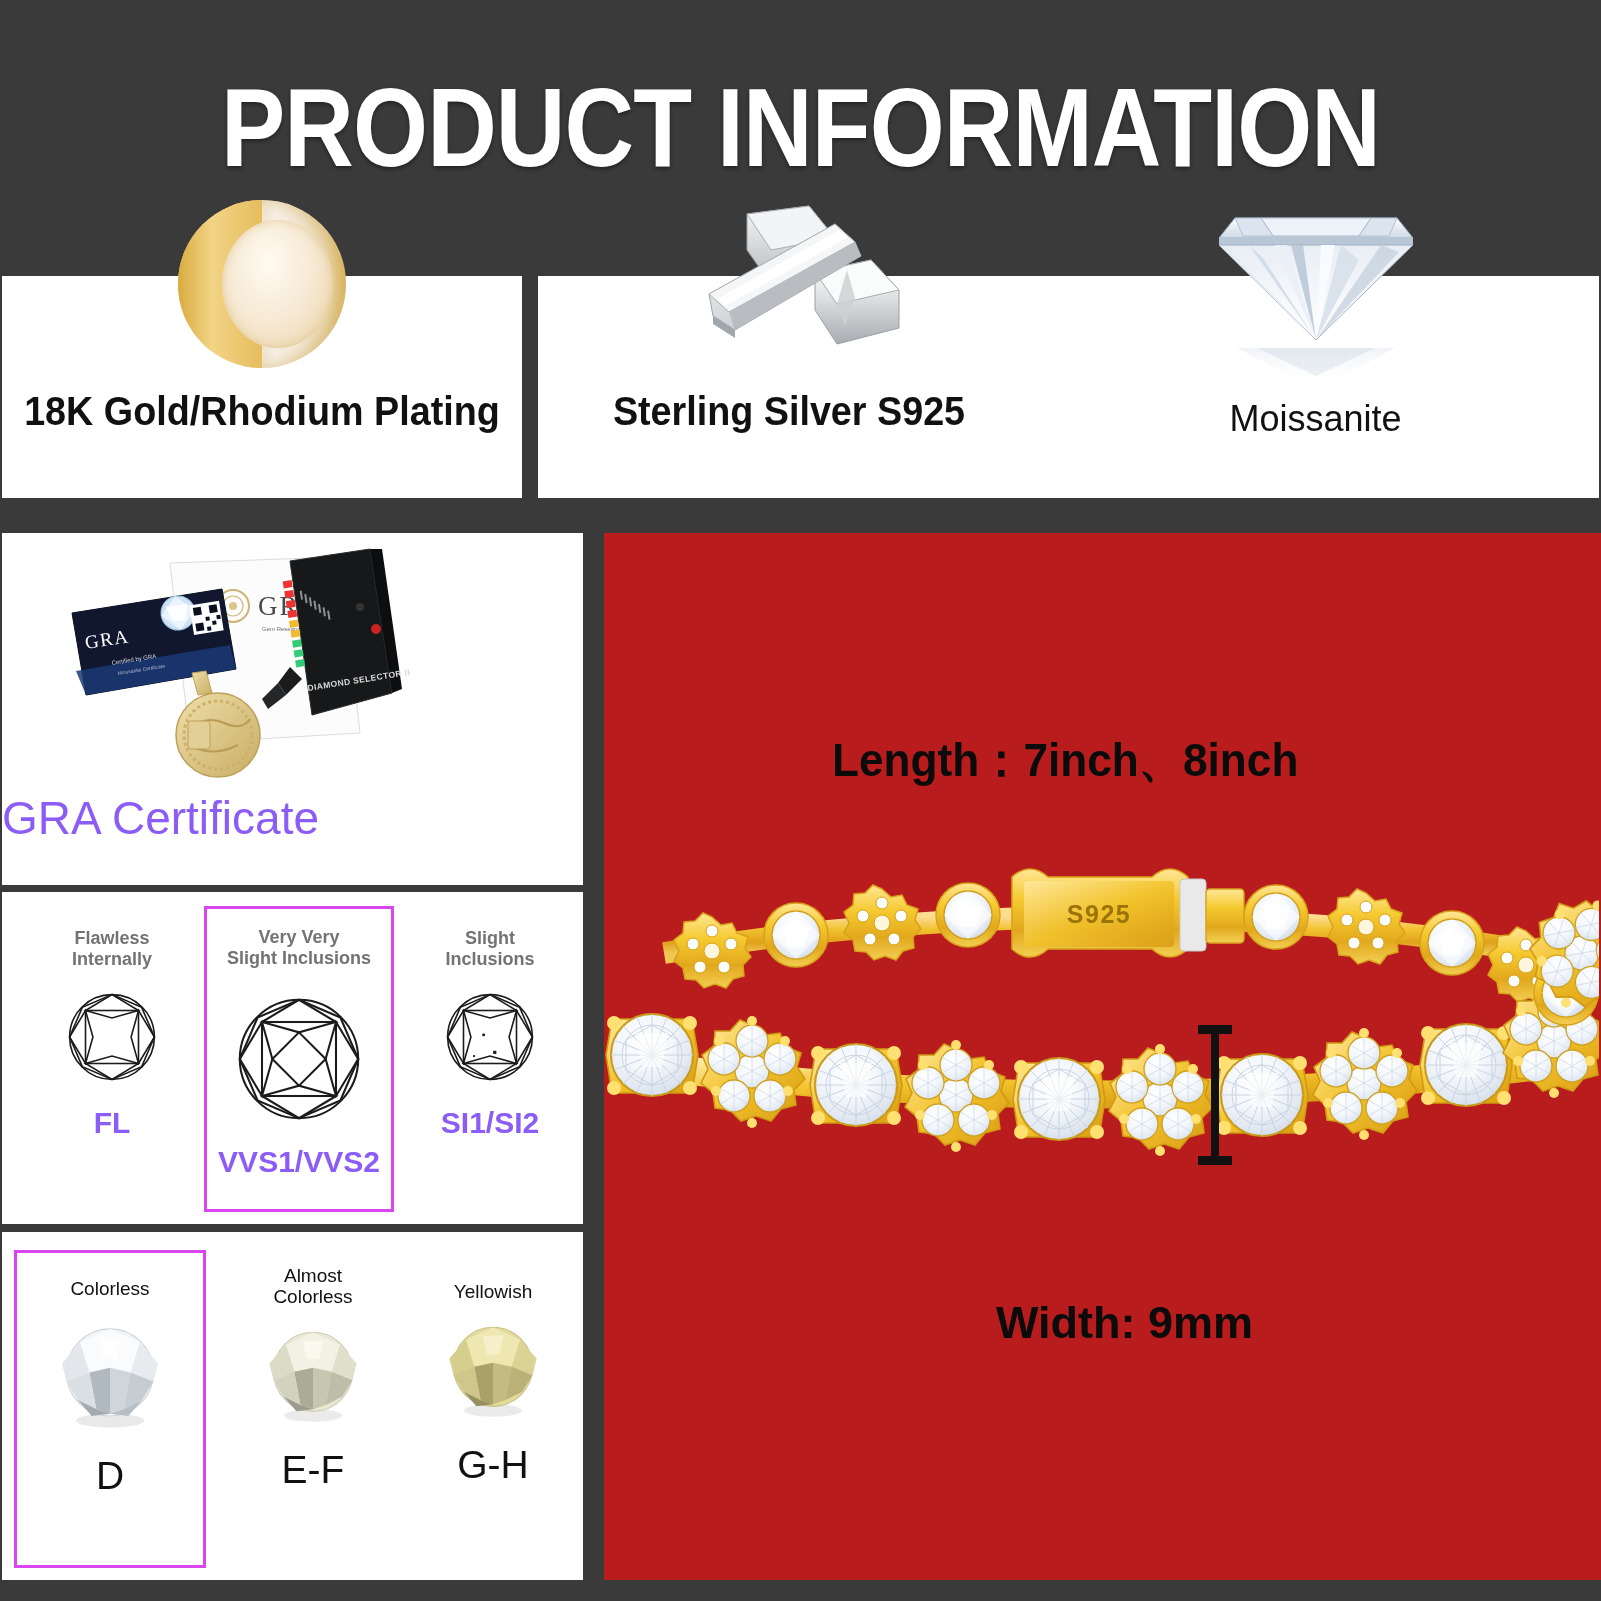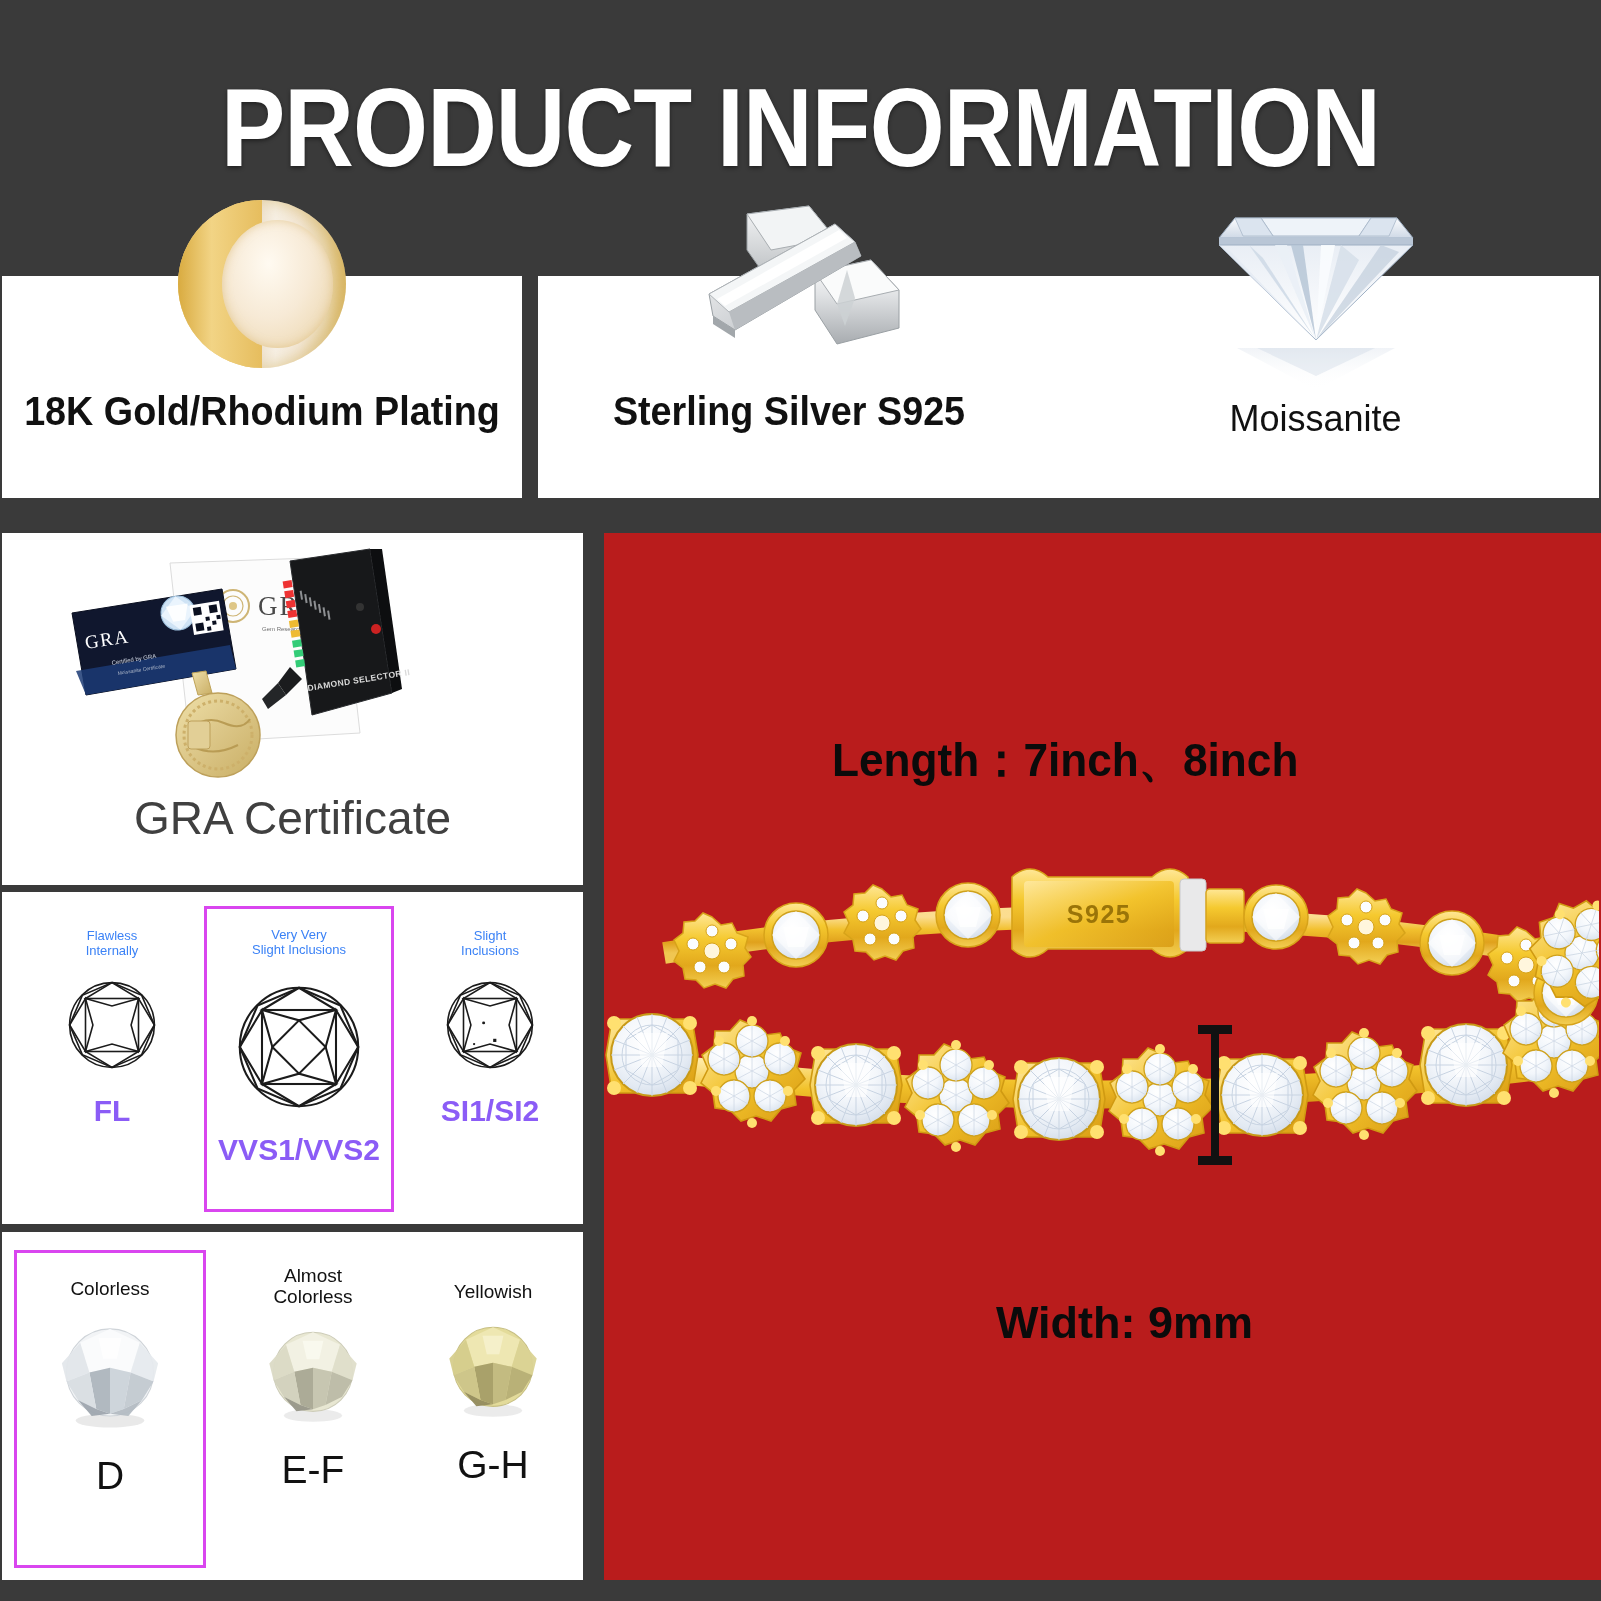--- a/index.html
+++ b/index.html
@@ -75,37 +75,37 @@
   }
 
   
   #panel-gra {
     position: absolute; left: 2px; top: 533px; width: 581px; height: 352px;
     background: #ffffff;
   }
   .gra-photo { position: absolute; left: 38px; top: 10px; width: 410px; height: 250px; }
   .gra-label {
     position: absolute; left: 0; top: 258px; width: 100%;
-    text-align: center; font-size: 46px; color: #404040;
+    text-align: left; font-size: 46px; color: #8b5cf6;
   }
 
   
   #panel-clarity {
     position: absolute; left: 2px; top: 892px; width: 581px; height: 332px;
     background: #ffffff;
   }
   
   #panel-color {
     position: absolute; left: 2px; top: 1232px; width: 581px; height: 348px;
     background: #ffffff;
   }
 
   .grade-col { position: absolute; text-align: center; }
   .grade-top {
-    font-size: 13px; font-weight: normal; color: #3b82f6; line-height: 1.16;
+    font-size: 18px; font-weight: bold; color: #737373; line-height: 1.16;
     white-space: pre-line;
   }
   .grade-code { font-size: 30px; font-weight: bold; color: #8b5cf6; }
   .boxed { border: 3px solid #d946ef; }
 
   .color-top { font-size: 19px; font-weight: normal; color: #111; line-height: 1.1; white-space: pre-line; }
   .color-code { font-size: 39px; font-weight: normal; color: #111; }
 
   
   #panel-product {

